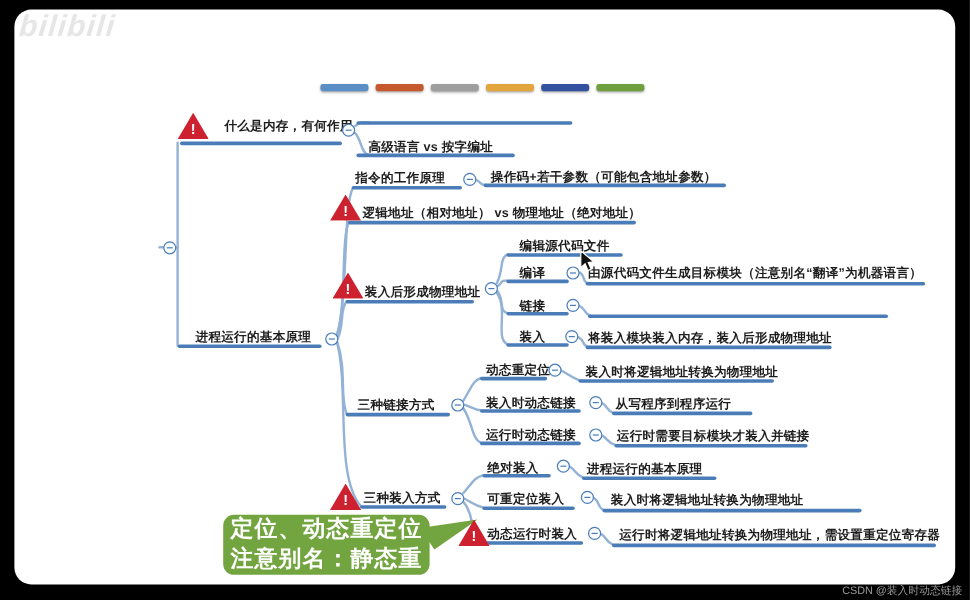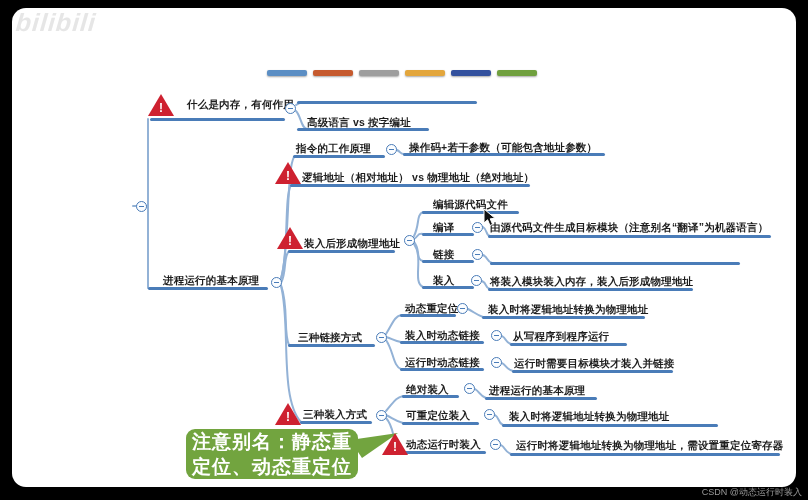--- a/index.html
+++ b/index.html
@@ -170,22 +170,22 @@
   <span class="col" style="left:484px;top:409px"></span>
   <span class="col" style="left:490px;top:439px"></span>
 
   <span class="warn" style="left:148px;top:94px"></span>
   <span class="warn" style="left:275px;top:162px"></span>
   <span class="warn" style="left:277px;top:227px"></span>
   <span class="warn" style="left:275px;top:403px"></span>
   <span class="warn" style="left:382px;top:433px"></span>
 
   <div class="callout">
+    <span>定位、动态重定位</span>
     <span>注意别名：静态重</span>
-    <span>定位、动态重定位</span>
   </div>
 
   <svg class="cursor" width="14" height="20" viewBox="0 0 14 20">
     <path d="M1,1 L1,15 L4.6,11.8 L7,17.5 L9.6,16.3 L7.2,10.8 L12,10.3 Z" fill="#111" stroke="#fff" stroke-width="1"></path>
   </svg>
 
-  <div class="csdn">CSDN @动态运行时装入</div>
+  <div class="csdn">CSDN @装入时动态链接</div>
 </div>
 
 </body></html>

